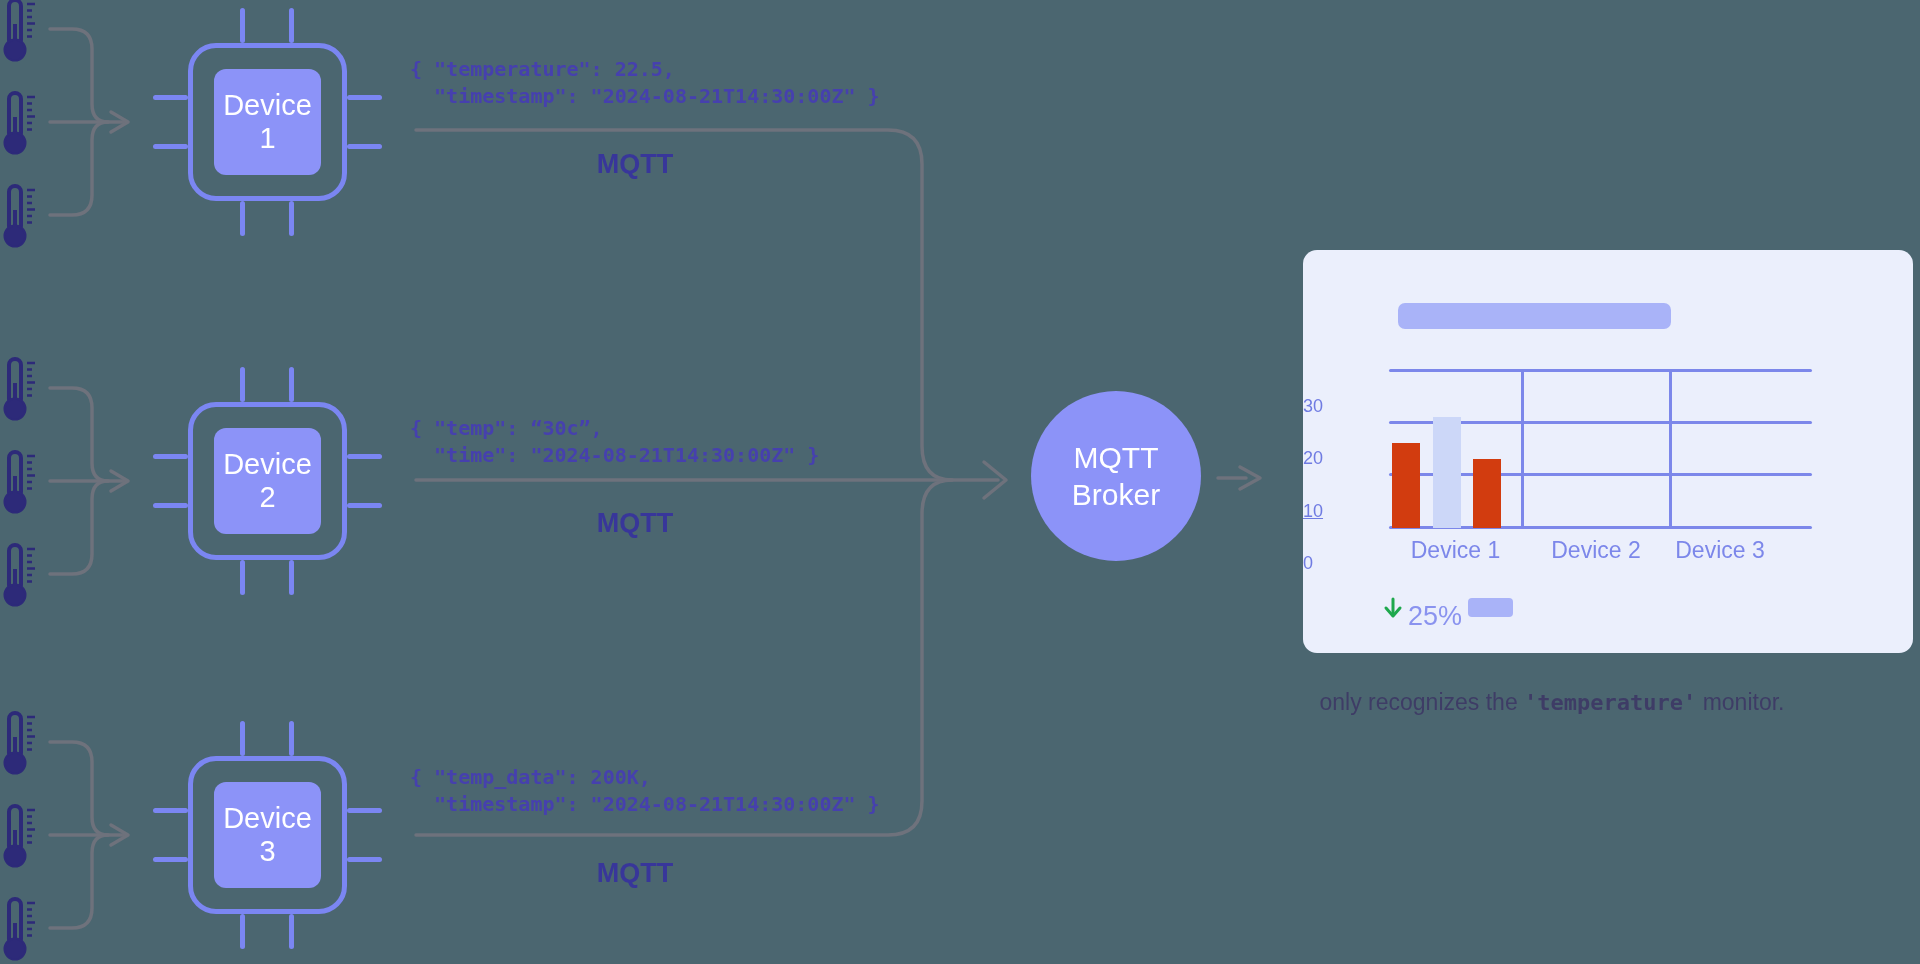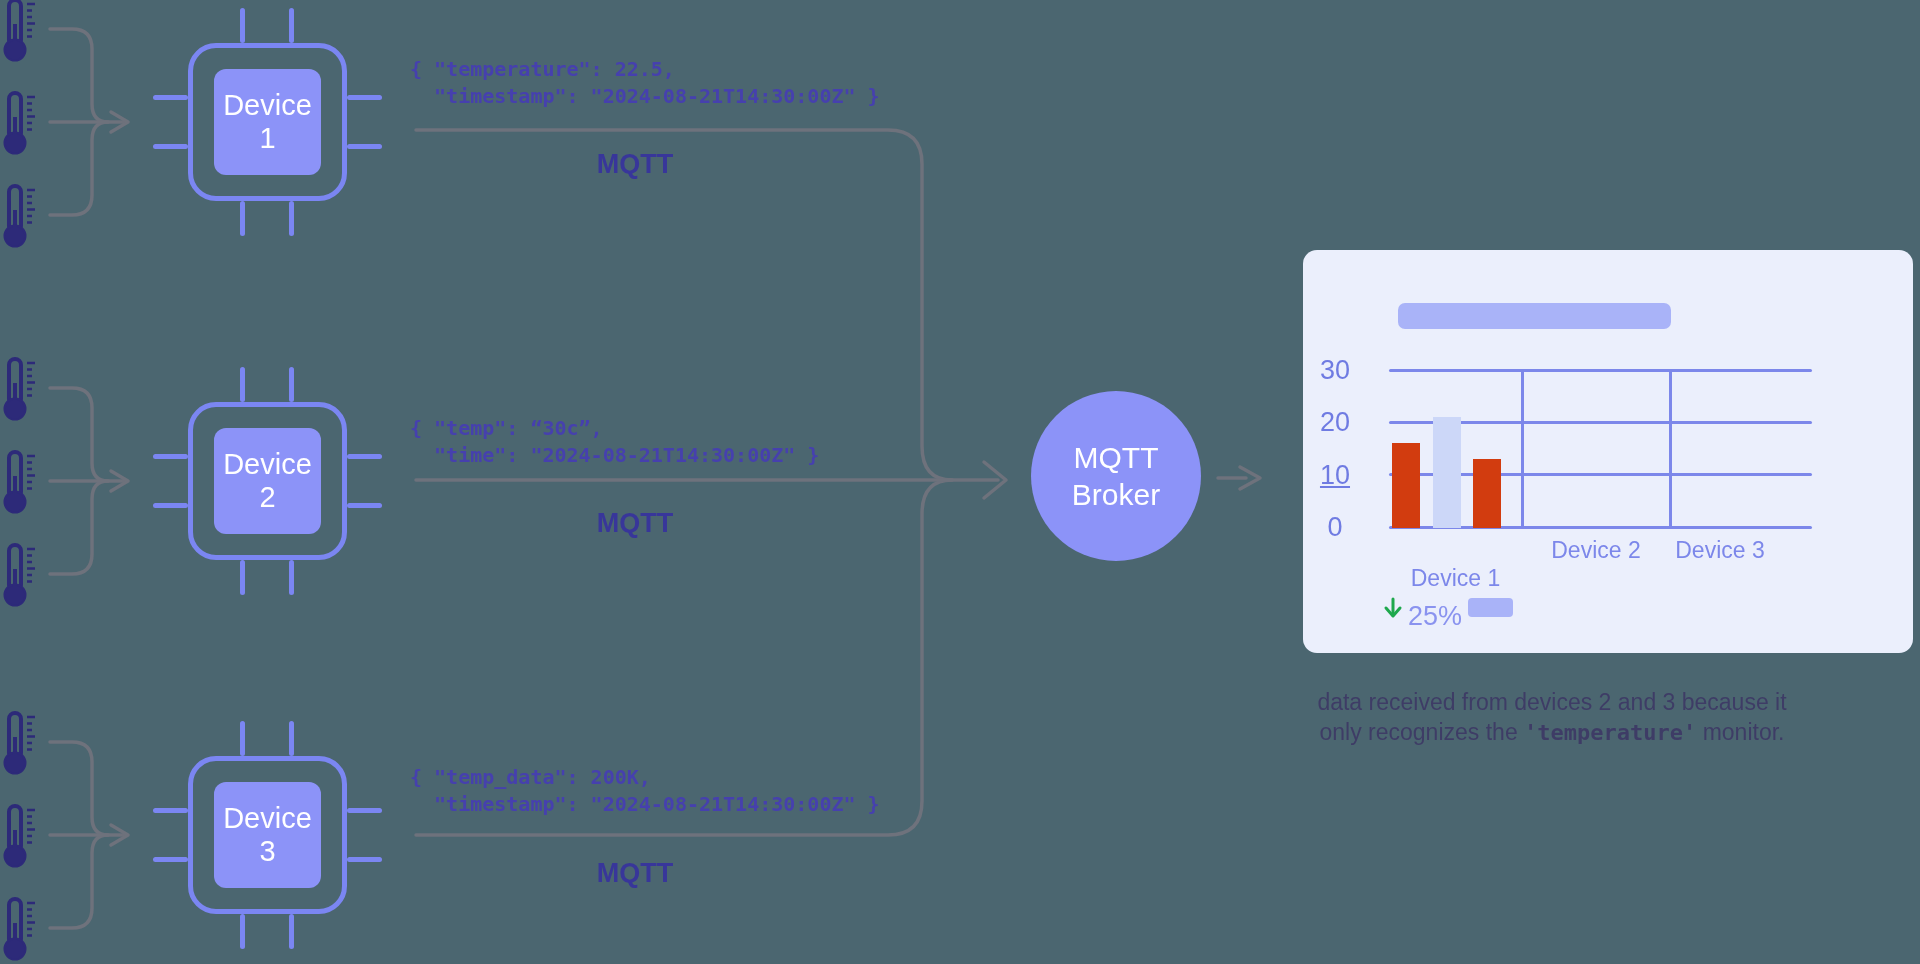--- a/index.html
+++ b/index.html
@@ -38,22 +38,22 @@
     background:var(--chip-fill);display:flex;flex-direction:column;align-items:center;
     justify-content:center;color:#fff;font-size:30px;line-height:37px;}
 
   .card{position:absolute;left:1303px;top:250px;width:610px;height:403px;
     background:var(--card-bg);border-radius:14px;}
   .title-placeholder{position:absolute;left:95px;top:53px;width:273px;height:26px;
     background:var(--placeholder);border-radius:7px;}
   .chart{position:absolute;left:0;top:0;width:610px;height:403px;}
   .h-grid{position:absolute;height:3px;background:var(--grid-line);border-radius:2px;}
   .v-grid{position:absolute;width:3px;background:var(--grid-line);}
-  .y-tick{position:absolute;width:64px;height:28px;line-height:28px;text-align:center;
-    font-size:27px;color:var(--tick-label);}
+  .y-tick{position:absolute;width:64px;height:28px;line-height:28px;text-align:left;
+    font-size:18px;color:var(--tick-label);margin-top:36px;}
   .x-label{position:absolute;width:150px;height:30px;line-height:30px;text-align:center;
     top:285px;font-size:23px;color:var(--grid-line);}
   .bar{position:absolute;width:28px;}
   .stat-row{position:absolute;left:79px;top:333px;display:flex;align-items:center;}
   .stat-value{font-size:27px;color:var(--stat-text);margin:18px 6px 0 4px;}
   .stat-placeholder{width:45px;height:19px;background:var(--placeholder);border-radius:4px;}
 
   .caption{position:absolute;left:1252px;top:687px;width:600px;text-align:center;
     font-size:23px;line-height:30px;color:var(--caption-text);opacity:.82;}
   .caption .code{font-family:"DejaVu Sans Mono",monospace;font-size:22px;font-weight:bold;}
@@ -300,37 +300,36 @@
         <div class="h-grid" style="left: 86px; top: 275.5px; width: 423px;"></div>
         <div class="y-tick" style="left: 0px; top: 263px;">0</div>
         <div class="h-grid" style="left: 86px; top: 223.167px; width: 423px;"></div>
         <div class="y-tick" style="left: 0px; top: 210.667px; text-decoration: underline;">10</div>
         <div class="h-grid" style="left: 86px; top: 170.833px; width: 423px;"></div>
         <div class="y-tick" style="left: 0px; top: 158.333px;">20</div>
         <div class="h-grid" style="left: 86px; top: 118.5px; width: 423px;"></div>
         <div class="y-tick" style="left: 0px; top: 106px;">30</div>
         <div class="v-grid" style="left: 217.5px; top: 118.5px; height: 160px;"></div>
         <div class="v-grid" style="left: 365.5px; top: 118.5px; height: 160px;"></div>
-        <div class="x-label" style="left: 77.5px; margin-top: 28px;">Device 1</div>
+        <div class="x-label" style="left: 77.5px;">Device 1</div>
         <div class="x-label" style="left: 218px;">Device 2</div>
         <div class="x-label" style="left: 342px;">Device 3</div>
         <div class="bar" style="left: 89px; top: 193.267px; height: 85.2333px; background: rgb(210, 60, 15);"></div>
         <div class="bar" style="left: 129.5px; top: 167.1px; height: 111.4px; background: rgb(204, 215, 248);"></div>
         <div class="bar" style="left: 170px; top: 208.967px; height: 69.5333px; background: rgb(210, 60, 15);"></div>
       </div>
     <div class="stat-row">
       <svg width="22" height="24" viewBox="0 0 22 24">
         <g fill="none" stroke="#1ea84d" stroke-width="3" stroke-linecap="round" stroke-linejoin="round">
           <line x1="11" y1="3" x2="11" y2="19"></line>
             <polyline points="4,12 11,20 18,12"></polyline>
         </g>
       </svg>
       <span class="stat-value">25%</span>
       <div class="stat-placeholder"></div>
     </div>
   </div>
 
   <div class="caption">
-    <div>data received from devices 2 and 3 because it</div>
     <div><span>only recognizes the </span><span class="code">'temperature'</span><span> monitor.</span></div>
   </div>
 
 </div>
 
 </body></html>

